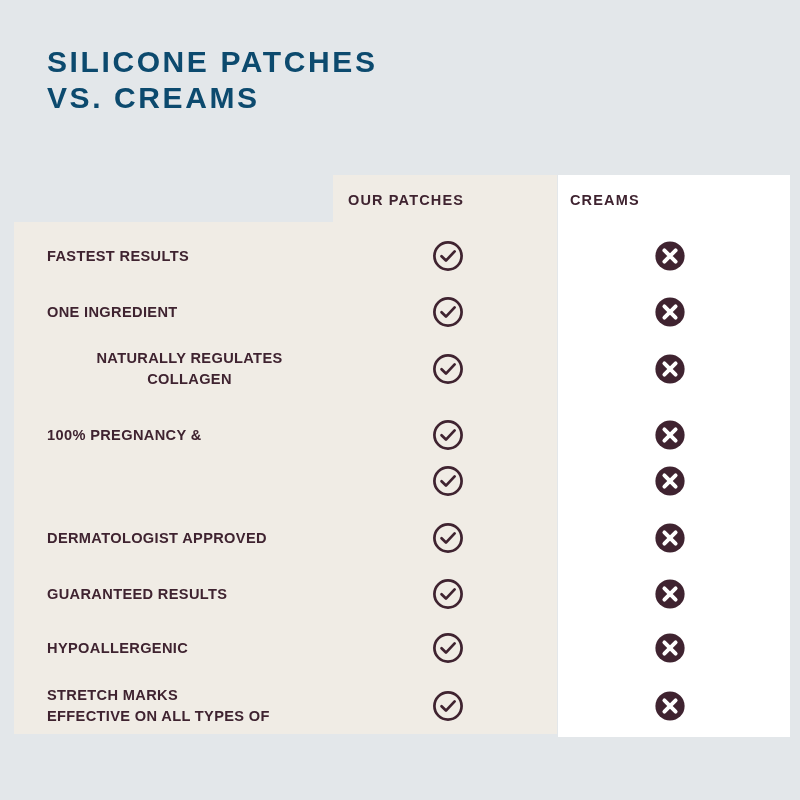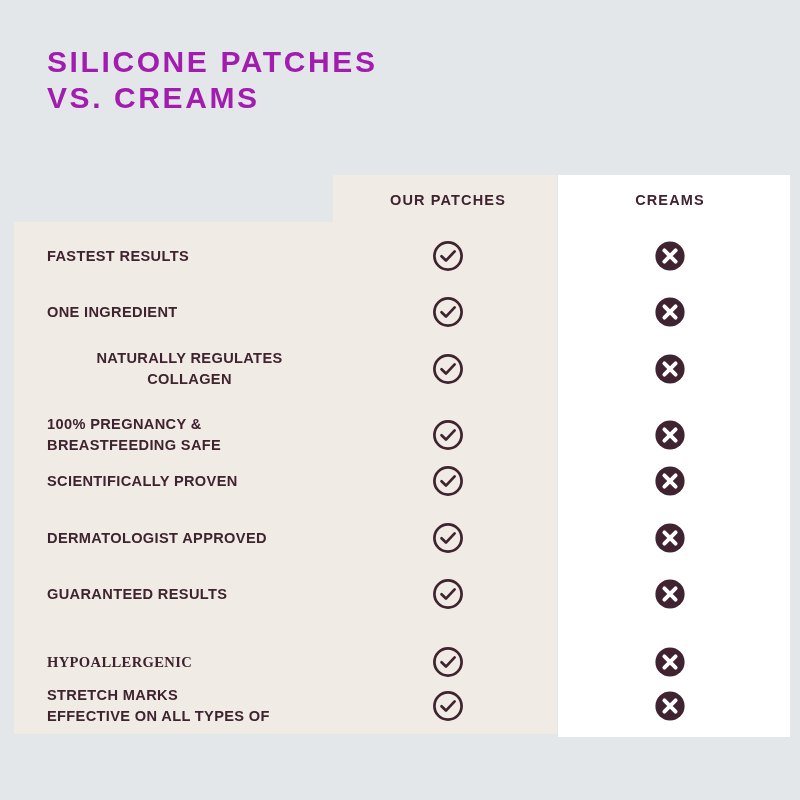--- a/index.html
+++ b/index.html
@@ -22,21 +22,21 @@
     width: 800px;
     height: 800px;
   }
 
   
   .title {
     position: absolute;
     left: 47px;
     top: 44px;
     width: 500px;
-    color: #a21caf;
+    color: #0c4a6e;
     font-size: 30px;
     font-weight: 700;
     line-height: 36px;
     letter-spacing: 2.6px;
     text-transform: uppercase;
     font-stretch: condensed;
   }
   .title .line { display: block; white-space: nowrap; }
 
   
@@ -69,21 +69,20 @@
   .col-header {
     position: absolute;
     top: 189px;
     height: 22px;
     line-height: 22px;
     color: #3f2330;
     font-size: 14.5px;
     font-weight: 700;
     letter-spacing: 1.15px;
     text-transform: uppercase;
-    text-align: center;
     white-space: nowrap;
   }
   #header-patches { left: 348px; width: 200px; }
   #header-creams  { left: 570px; width: 200px; }
 
   
   .rows {
     position: absolute;
     left: 0;
     top: 225px;
@@ -193,39 +192,35 @@
         <div class="cell cell-cross">
           <svg class="ico" viewBox="0 0 40 40" aria-hidden="true">
             <circle cx="20" cy="20" r="17.2" fill="#3F2330"></circle>
             <path d="M13.4 13.4 L26.6 26.6 M26.6 13.4 L13.4 26.6" stroke="#ffffff" stroke-width="4.6" stroke-linecap="round"></path>
           </svg>
         </div>
       </div>
       <div class="row" style="top: 183px;">
         <div class="row-label">
           <span class="ln">100% PREGNANCY &amp;</span>
-          <span class="ln">BREASTFEEDING SAFE</span>
         </div>
         <div class="cell cell-check">
           <svg class="ico" viewBox="0 0 40 40" aria-hidden="true">
             <circle cx="20" cy="20" r="16" fill="none" stroke="#3F2330" stroke-width="3.2"></circle>
             <path d="M12.4 20.3 L17.6 25.4 L27.8 14.6" fill="none" stroke="#3F2330" stroke-width="3.2" stroke-linecap="round" stroke-linejoin="round"></path>
           </svg>
         </div>
         <div class="cell cell-cross">
           <svg class="ico" viewBox="0 0 40 40" aria-hidden="true">
             <circle cx="20" cy="20" r="17.2" fill="#3F2330"></circle>
             <path d="M13.4 13.4 L26.6 26.6 M26.6 13.4 L13.4 26.6" stroke="#ffffff" stroke-width="4.6" stroke-linecap="round"></path>
           </svg>
         </div>
       </div>
       <div class="row" style="top: 229.2px;">
-        <div class="row-label">
-          <span class="ln">SCIENTIFICALLY PROVEN</span>
-        </div>
         <div class="cell cell-check">
           <svg class="ico" viewBox="0 0 40 40" aria-hidden="true">
             <circle cx="20" cy="20" r="16" fill="none" stroke="#3F2330" stroke-width="3.2"></circle>
             <path d="M12.4 20.3 L17.6 25.4 L27.8 14.6" fill="none" stroke="#3F2330" stroke-width="3.2" stroke-linecap="round" stroke-linejoin="round"></path>
           </svg>
         </div>
         <div class="cell cell-cross">
           <svg class="ico" viewBox="0 0 40 40" aria-hidden="true">
             <circle cx="20" cy="20" r="17.2" fill="#3F2330"></circle>
             <path d="M13.4 13.4 L26.6 26.6 M26.6 13.4 L13.4 26.6" stroke="#ffffff" stroke-width="4.6" stroke-linecap="round"></path>
@@ -259,21 +254,21 @@
             <path d="M12.4 20.3 L17.6 25.4 L27.8 14.6" fill="none" stroke="#3F2330" stroke-width="3.2" stroke-linecap="round" stroke-linejoin="round"></path>
           </svg>
         </div>
         <div class="cell cell-cross">
           <svg class="ico" viewBox="0 0 40 40" aria-hidden="true">
             <circle cx="20" cy="20" r="17.2" fill="#3F2330"></circle>
             <path d="M13.4 13.4 L26.6 26.6 M26.6 13.4 L13.4 26.6" stroke="#ffffff" stroke-width="4.6" stroke-linecap="round"></path>
           </svg>
         </div>
       </div>
-      <div class="row" style="top: 410px; font-family: Liberation Serif, serif;">
+      <div class="row" style="top: 396px;">
         <div class="row-label">
           <span class="ln">HYPOALLERGENIC</span>
         </div>
         <div class="cell cell-check">
           <svg class="ico" viewBox="0 0 40 40" aria-hidden="true">
             <circle cx="20" cy="20" r="16" fill="none" stroke="#3F2330" stroke-width="3.2"></circle>
             <path d="M12.4 20.3 L17.6 25.4 L27.8 14.6" fill="none" stroke="#3F2330" stroke-width="3.2" stroke-linecap="round" stroke-linejoin="round"></path>
           </svg>
         </div>
         <div class="cell cell-cross">

